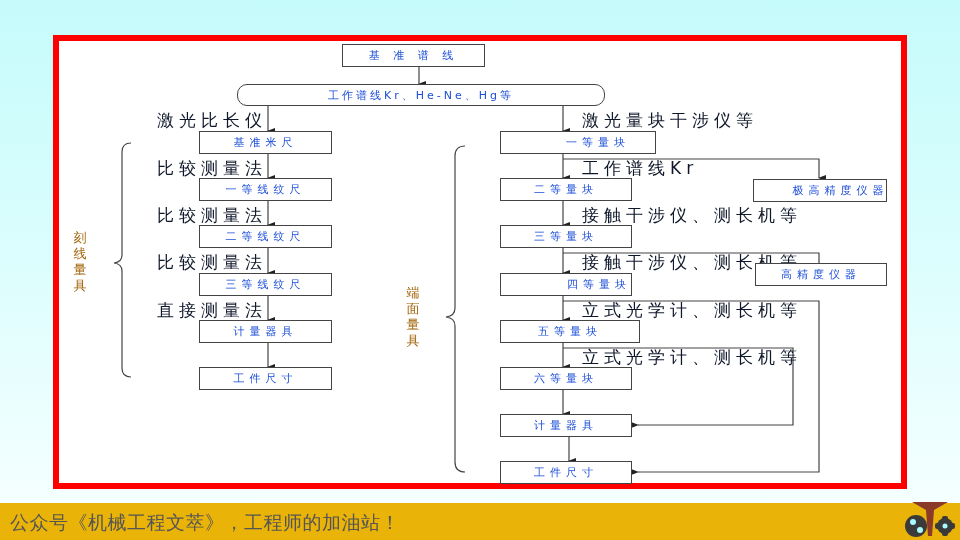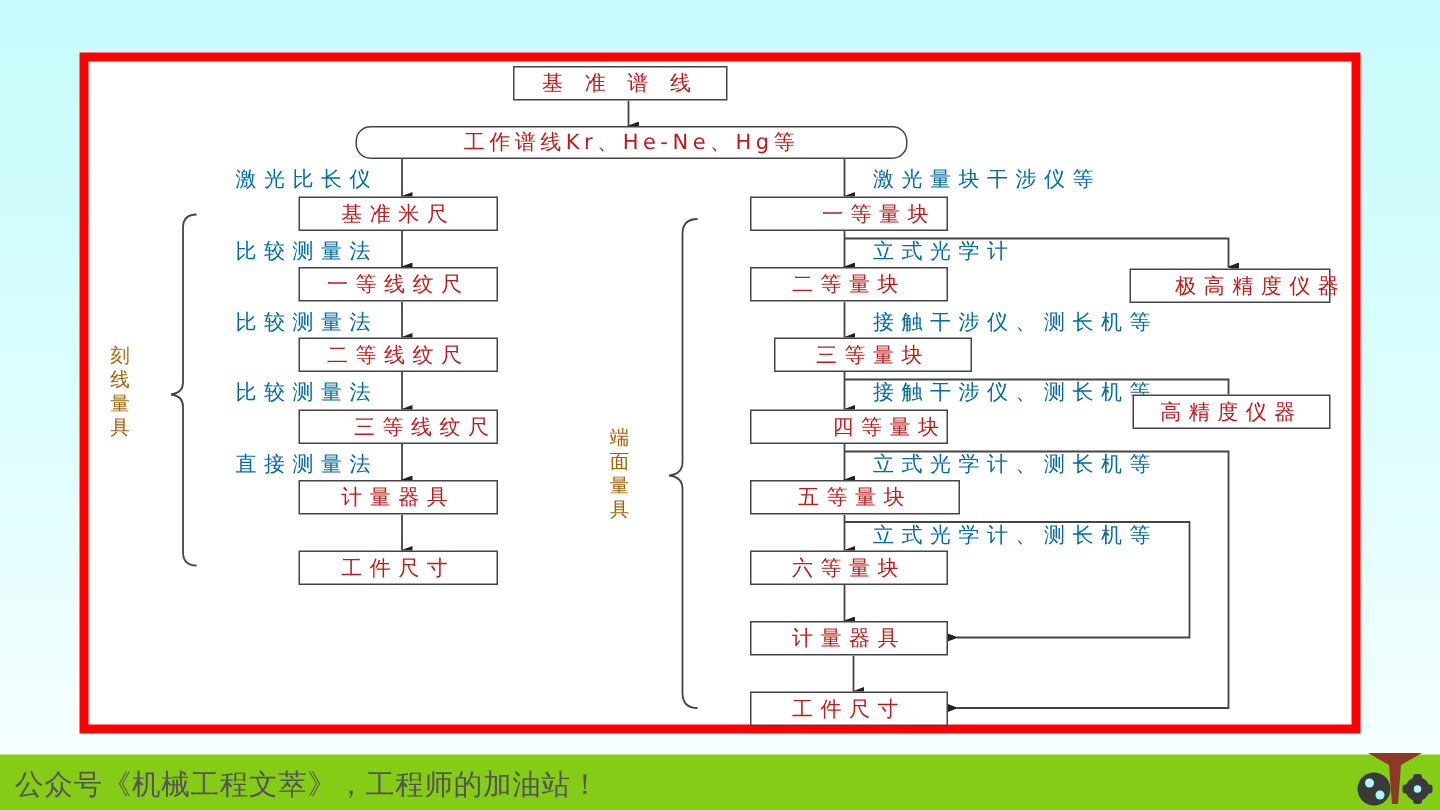--- a/index.html
+++ b/index.html
@@ -9,33 +9,33 @@
     font-family: "DejaVu Sans", sans-serif;
   }
   .frame {
     position:absolute; left:53px; top:35px; width:842px; height:442px;
     border:6px solid #ff0000; background:#ffffff;
   }
   svg.diagram { position:absolute; left:0; top:0; }
   .box {
     position:absolute; box-sizing:border-box; border:1.3px solid #444;
     background:#fff; display:flex; align-items:center; justify-content:center;
-    font-size:14px; letter-spacing:5px; color:#b91c1c; white-space:nowrap;
+    font-size:11px; letter-spacing:5px; color:#1d4ed8; white-space:nowrap;
   }
   .label {
-    position:absolute; font-size:14px; letter-spacing:5px; color:#0369a1; white-space:nowrap;
+    position:absolute; font-size:17px; letter-spacing:5px; color:#0f172a; white-space:nowrap;
     line-height:14px;
   }
   .vlabel {
     position:absolute; font-size:13px; color:#a16207; width:14px; line-height:16px;
     text-align:center; word-break:break-all;
   }
   .footer {
     position:absolute; left:0; top:503px; width:960px; height:37px;
-    background:#84cc16;
+    background:#eab308;
   }
   .footer-text {
     position:absolute; left:10px; top:7px; font-family:"DejaVu Serif", serif;
     font-size:19px; color:#555; letter-spacing:0.5px;
   }
   .logo { position:absolute; left:902px; top:500px; }
 </style>
 </head>
 <body>
 
@@ -100,43 +100,43 @@
   </div>
 <div class="label" style="left:157px;top:161px;">比较测量法</div>
 <div class="box" style="left:199px;top:178px;width:133px;height:23px;">
     <span>一等线纹尺</span>
   </div>
 <div class="label" style="left:157px;top:208px;">比较测量法</div>
 <div class="box" style="left:199px;top:225px;width:133px;height:23px;align-items:center;">
     <span>二等线纹尺</span>
   </div>
 <div class="label" style="left:157px;top:255px;">比较测量法</div>
-<div class="box" style="left:199px;top:273px;width:133px;height:23px;justify-content:flex-end;">
+<div class="box" style="left:199px;top:273px;width:133px;height:23px;">
     <span>三等线纹尺</span>
   </div>
 <div class="label" style="left:157px;top:303px;">直接测量法</div>
 <div class="box" style="left:199px;top:320px;width:133px;height:23px;">
     <span>计量器具</span>
   </div>
 <div class="box" style="left:199px;top:367px;width:133px;height:23px;">
     <span>工件尺寸</span>
   </div>
 
 <div class="label" style="left:582px;top:113px;">激光量块干涉仪等</div>
 <div class="vlabel" style="left:406px;top:285px;">端面量具</div>
 
-<div class="box" style="left:500px;top:131px;width:132px;height:23px;padding-left:40px;">
+<div class="box" style="left:500px;top:131px;width:156px;height:23px;padding-left:40px;">
     <span>一等量块</span>
   </div>
-<div class="label" style="left:582px;top:161px;">立式光学计</div>
+<div class="label" style="left:582px;top:161px;">工作谱线Kr</div>
 <div class="box" style="left:500px;top:178px;width:132px;height:23px;">
     <span>二等量块</span>
   </div>
 <div class="label" style="left:582px;top:208px;">接触干涉仪、测长机等</div>
-<div class="box" style="left:500px;top:225px;width:132px;height:23px;margin-left:16px;">
+<div class="box" style="left:500px;top:225px;width:132px;height:23px;">
     <span>三等量块</span>
   </div>
 <div class="label" style="left:582px;top:255px;">接触干涉仪、测长机等</div>
 <div class="box" style="left:500px;top:273px;width:132px;height:23px;justify-content:flex-end;">
     <span>四等量块</span>
   </div>
 <div class="label" style="left:582px;top:303px;">立式光学计、测长机等</div>
 <div class="box" style="left:500px;top:320px;width:140px;height:23px;">
     <span>五等量块</span>
   </div>

